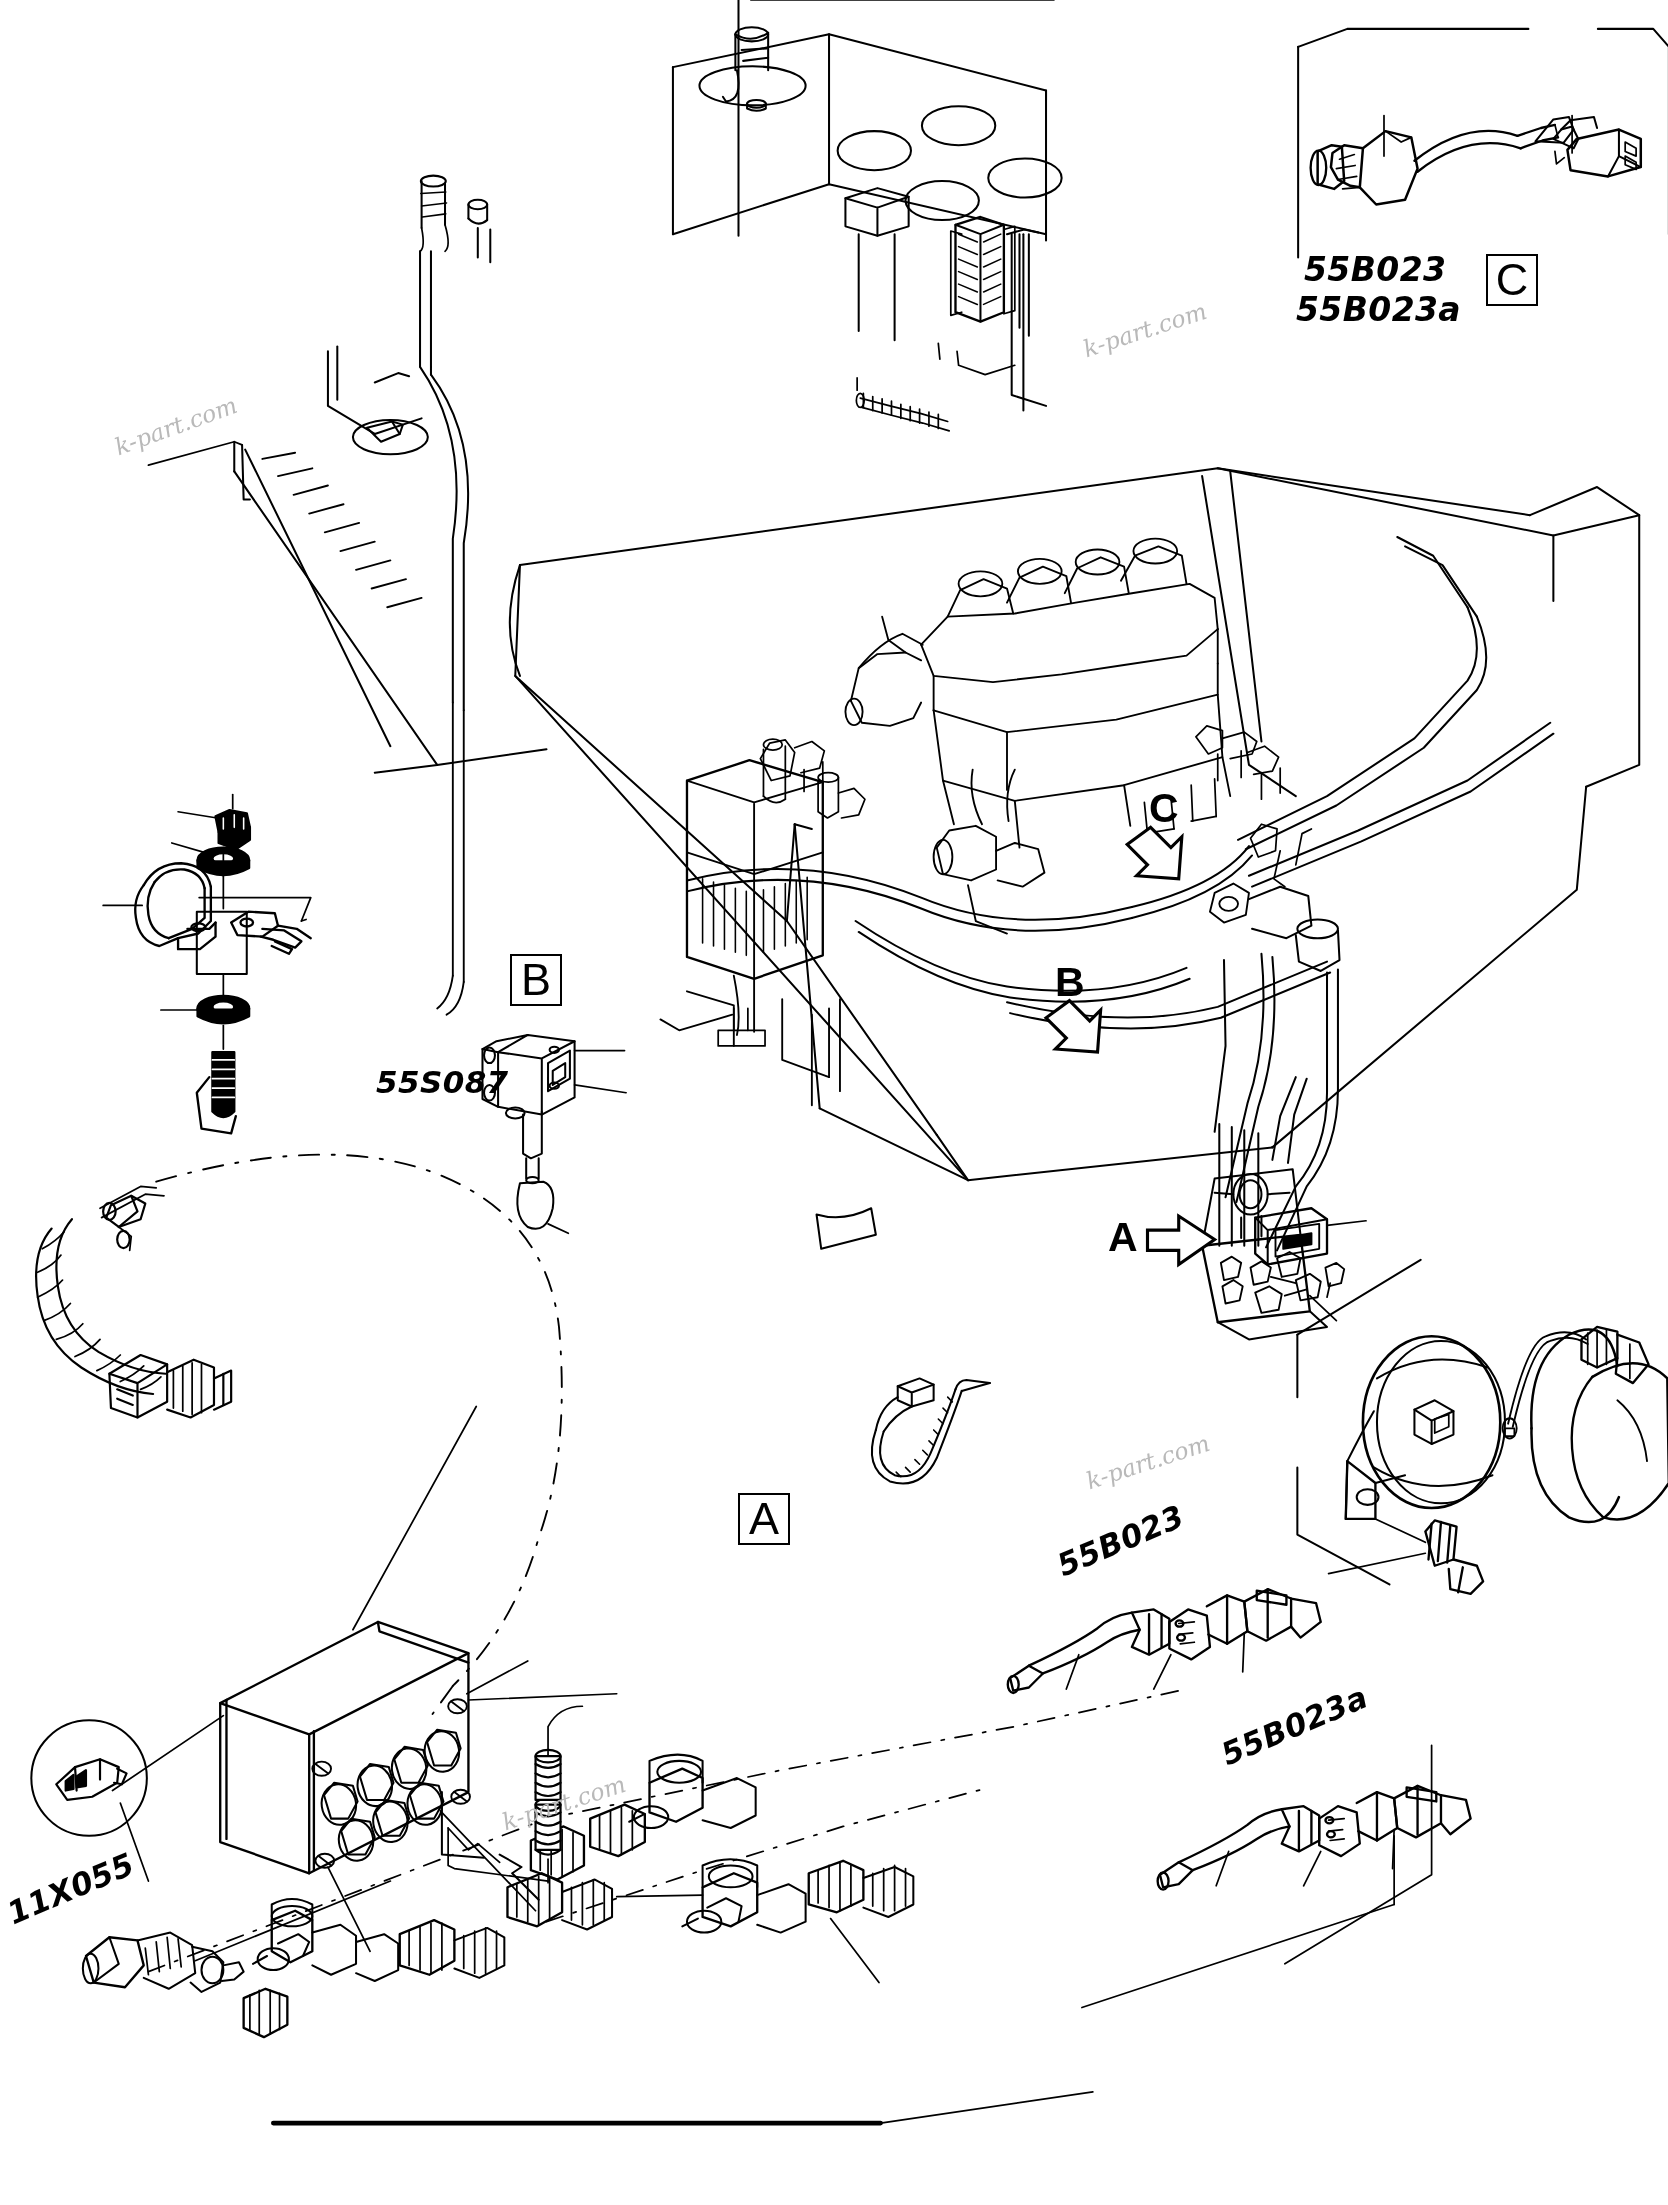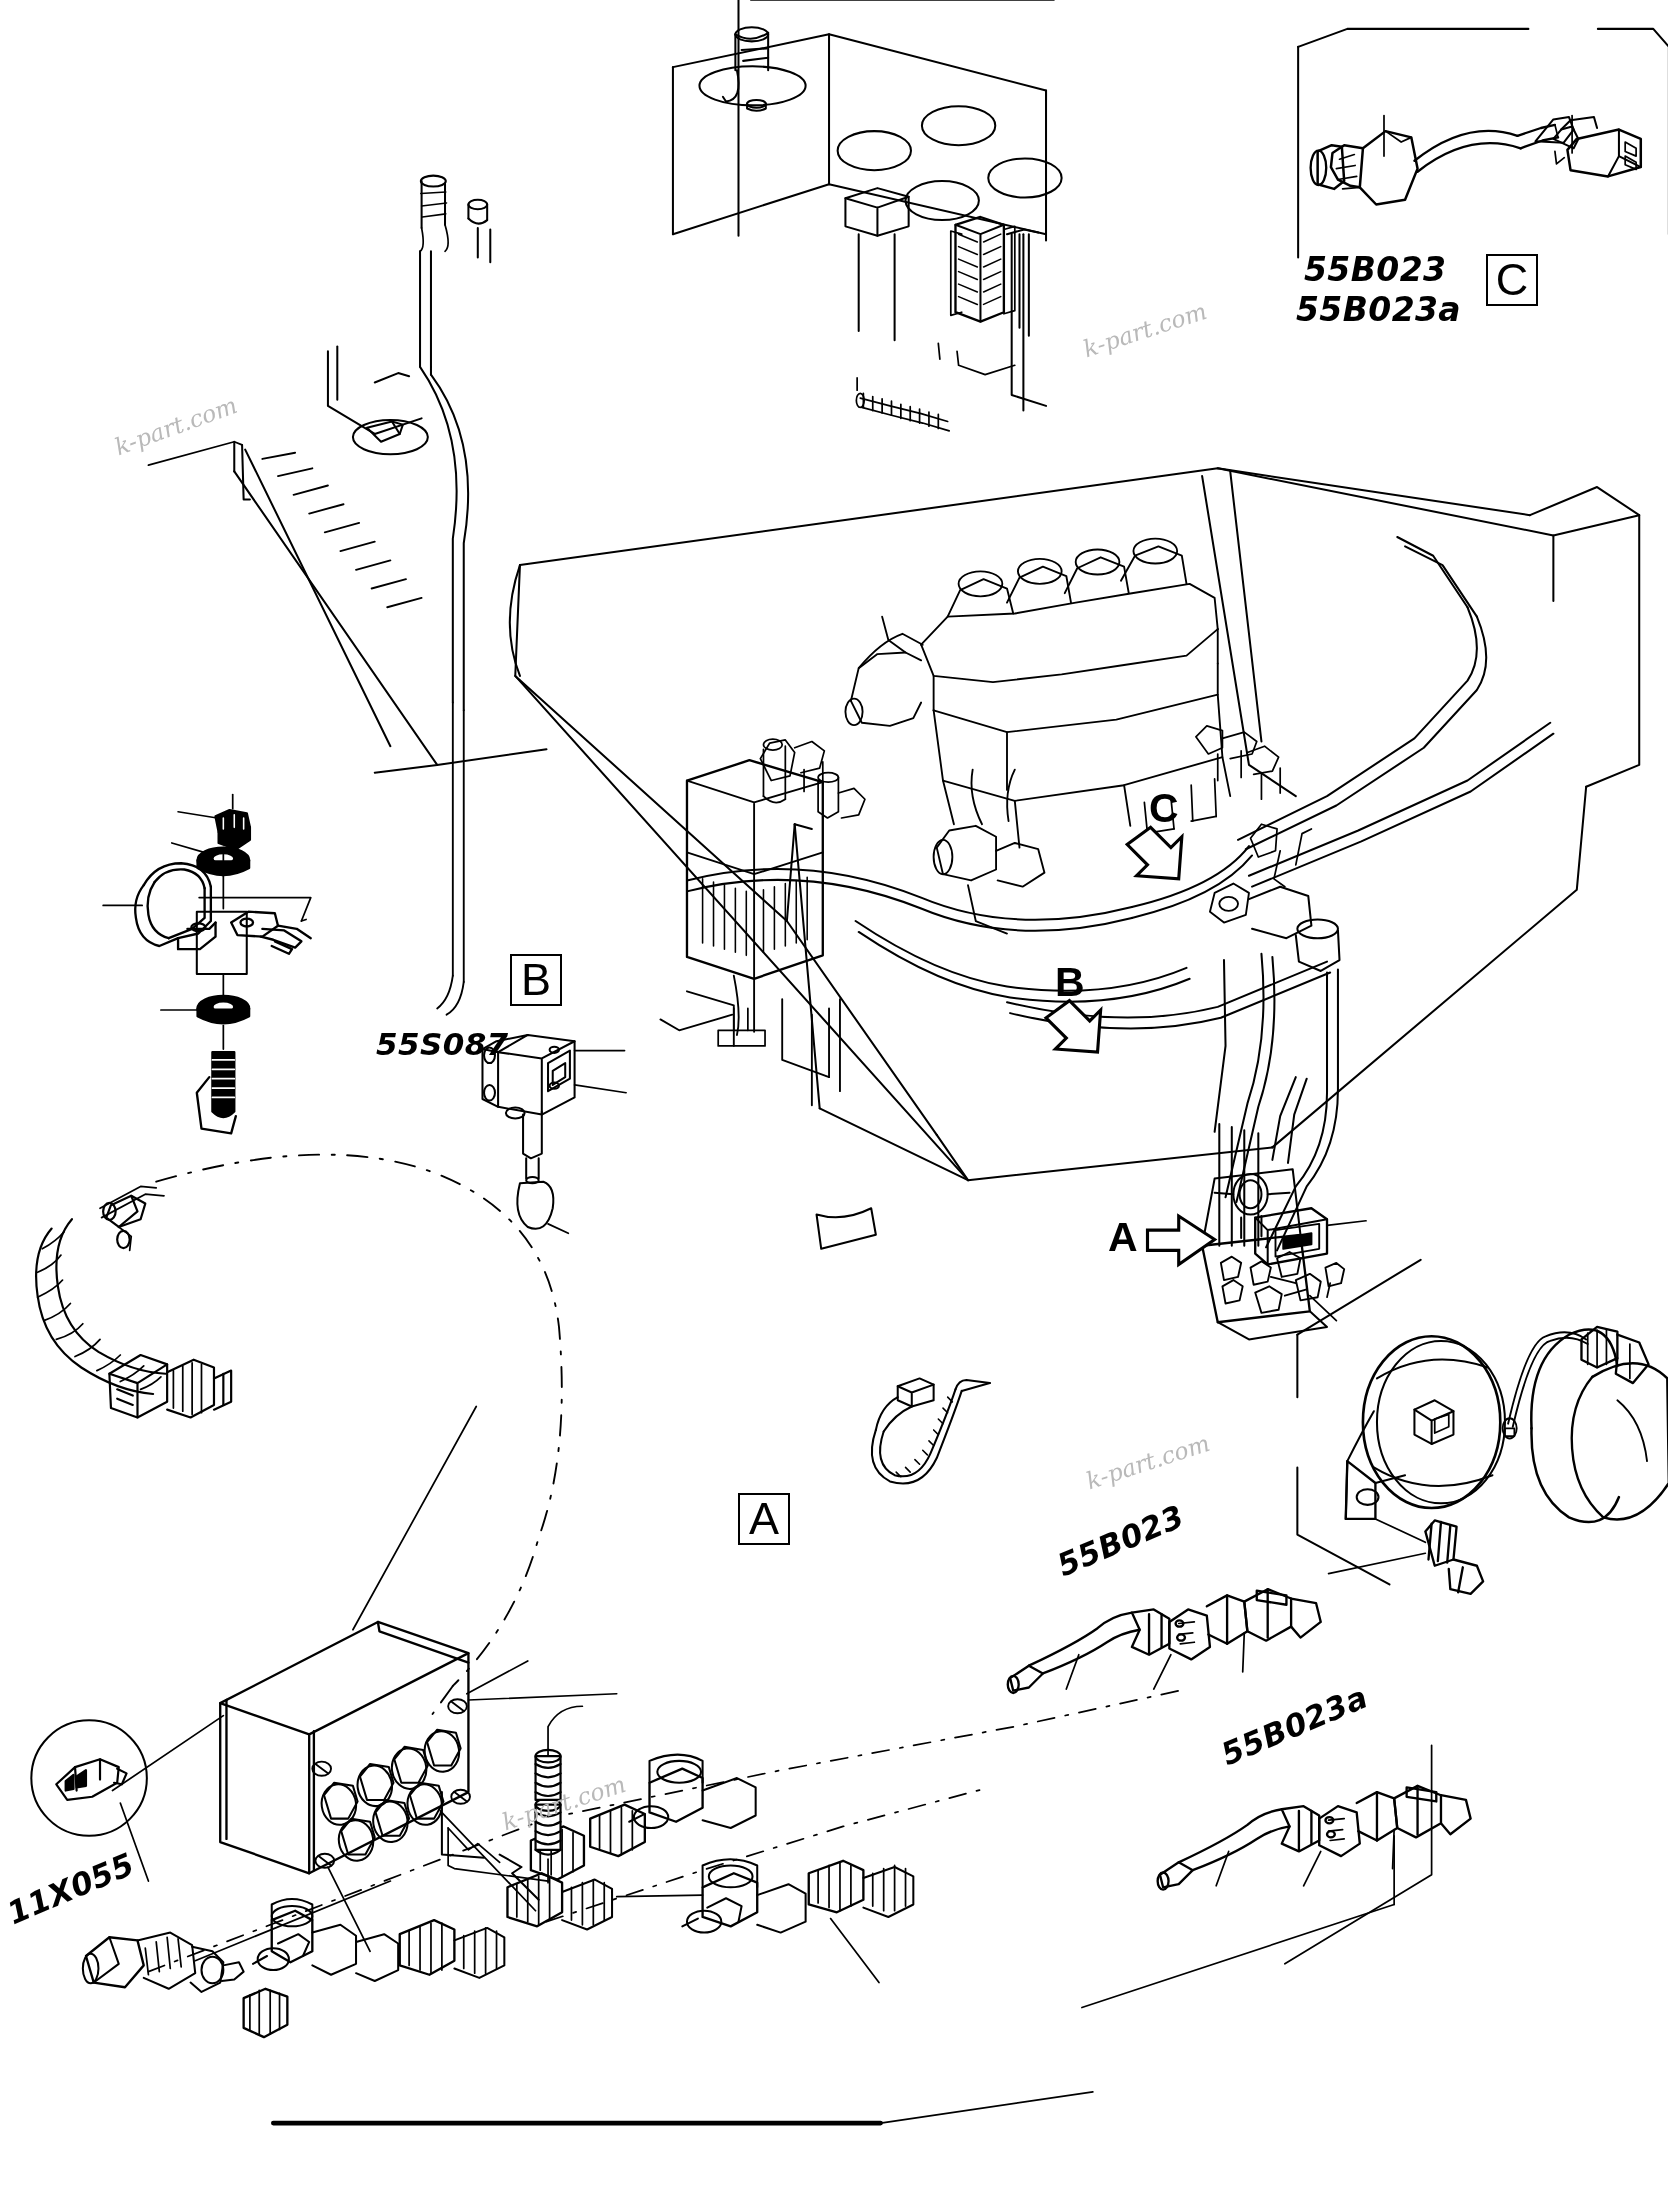--- a/index.html
+++ b/index.html
@@ -764,21 +764,21 @@
 
   <div class="wm" style="left:112px;top:412px;font-size:23.4px;transform:rotate(-20deg);">k-part.com</div>
   <div class="wm" style="left:1081px;top:316px;font-size:23.4px;transform:rotate(-18deg);">k-part.com</div>
   <div class="wm" style="left:1084px;top:1448px;font-size:23.4px;transform:rotate(-18deg);">k-part.com</div>
   <div class="wm" style="left:500px;top:1789px;font-size:23.4px;transform:rotate(-18deg);">k-part.com</div>
 
   <div class="partlabel" style="left:1304px;top:250px;font-size:33px;">55B023</div>
 
   <div class="partlabel" style="left:1296px;top:290px;font-size:33px;">55B023a</div>
 
-  <div class="partlabel" style="left:376px;top:1026px;font-size:31px;">55S087</div>
+  <div class="partlabel" style="left:376px;top:1064px;font-size:31px;">55S087</div>
 
   <div class="partlabel" style="left:1.6px;top:1898px;font-size:31px;transform:rotate(-23deg);transform-origin:left top;">11X055</div>
 
   <div class="partlabel" style="left:1052px;top:1550px;font-size:31px;transform:rotate(-23deg);transform-origin:left top;">55B023</div>
 
   <div class="partlabel" style="left:1216px;top:1739px;font-size:31px;transform:rotate(-23deg);transform-origin:left top;">55B023a</div>
 
   <div class="boxed-letter" style="left:1486px;top:254px;width:48px;height:48px;font-size:45px;">C</div>
 
   <div class="boxed-letter" style="left:510px;top:954px;width:48px;height:48px;font-size:45px;">B</div>

